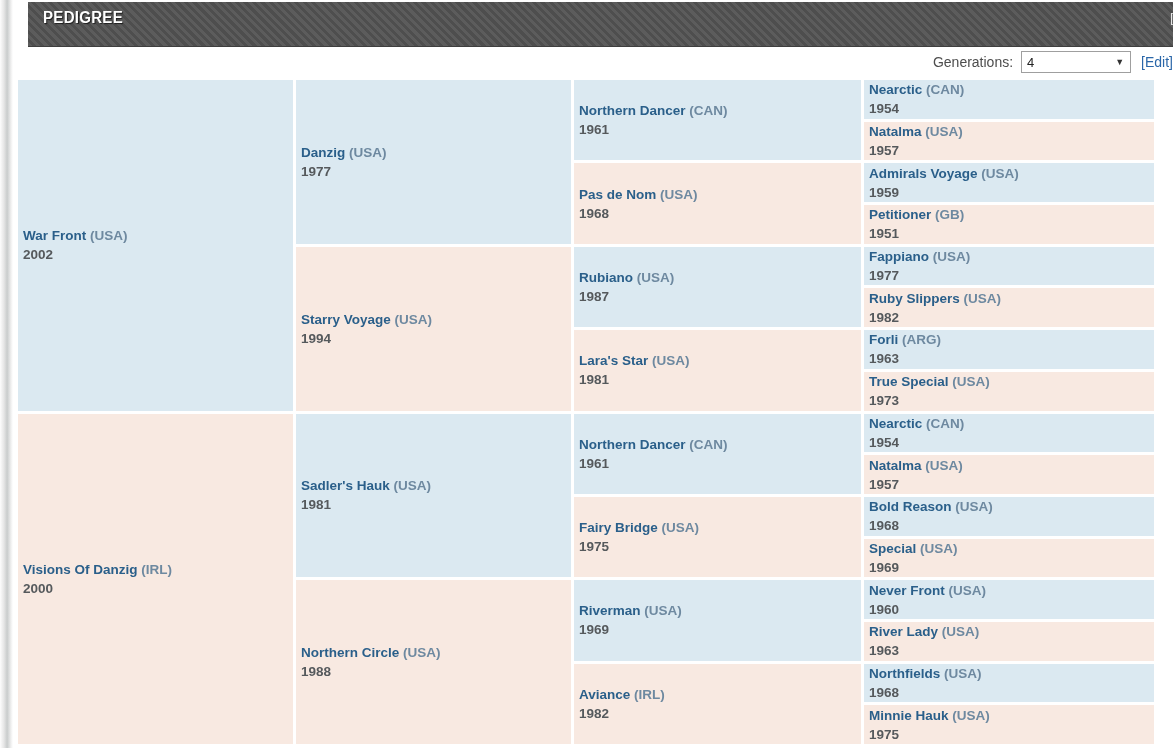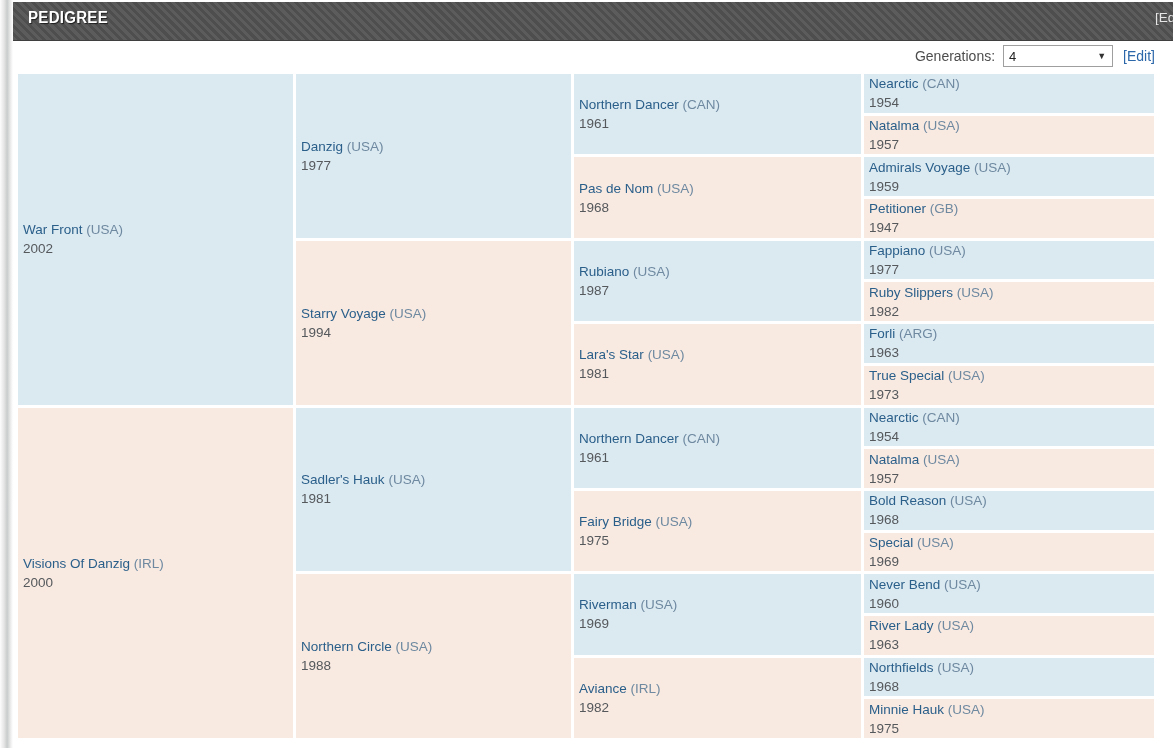--- a/index.html
+++ b/index.html
@@ -18,55 +18,56 @@
     width:1173px;height:748px;overflow:hidden;position:relative;
     background:#ffffff;
     font-family:"Liberation Sans","DejaVu Sans",sans-serif;
   }
   .page-edge{
     position:absolute;left:0;top:0;width:13px;height:748px;
     background:linear-gradient(to right,#fdfdfd 0%,#e6e6e6 30%,#c9cccc 55%,#f0f0f0 85%,#ffffff 100%);
   }
   .content{position:absolute;left:13px;top:0;width:1160px;height:748px;}
   .section-header{
-    position:relative;margin-top:2px;height:39px;line-height:31px;
+    position:relative;margin-top:2px;height:45px;line-height:31px;
     overflow:hidden;padding-left:15px;
     background:repeating-linear-gradient(45deg,#5c5c5c 0px,#5c5c5c 3px,#4e4e4e 3px,#4e4e4e 6px),var(--header-bar);
     border-bottom:1px solid #3f3f3f;
+    margin-left:15px;
   }
   .section-title{
     color:#ffffff;font-weight:bold;font-size:16px;letter-spacing:.3px;
     text-shadow:1px 1px 1px rgba(0,0,0,.65);
     display:inline-block;transform:scaleX(.94);transform-origin:left center;
   }
   .corner-edit{
     position:absolute;left:1142px;top:0;color:#e6e6e6;font-size:13.5px;
     text-decoration:none;white-space:nowrap;cursor:pointer;
   }
   .controls-row{
     height:30px;display:flex;align-items:center;justify-content:flex-end;
-    padding-right:18px;background:#ffffff;
+    background:#ffffff;
   }
   .gen-label{color:var(--label-text);font-size:14px;margin-right:8px;}
   .selwrap{position:relative;display:inline-block;width:110px;height:22px;}
   .gensel{
     -webkit-appearance:none;appearance:none;width:110px;height:22px;
     border:1px solid #9f9f9f;border-radius:0;background:#ffffff;color:#222;
     font-size:13px;font-family:inherit;padding:0 18px 0 5px;cursor:pointer;
   }
   .selarrow{
     position:absolute;right:7px;top:50%;transform:translateY(-52%);
     font-size:9px;color:#333;pointer-events:none;
   }
   .edit-link{color:var(--edit-link);font-size:14px;text-decoration:none;margin-left:10px;cursor:pointer;}
   table.ped{
     border-collapse:separate;border-spacing:3px;table-layout:fixed;
     width:1142px;height:670px;margin-left:2px;
   }
-  td.c{vertical-align:middle;padding:0 4px 0 5px;overflow:hidden;}
+  td.c{vertical-align:middle;padding:0 4px 0 5px;overflow:hidden;font-weight:bold;}
   td.s{background:var(--sire-cell);}
   td.d{background:var(--dam-cell);}
   .nm,.hy{font-size:13.5px;line-height:19px;white-space:nowrap;}
   .hn{color:var(--name-link);text-decoration:none;cursor:pointer;}
   .hc{color:var(--country-text);}
   .hy{color:var(--year-text);}
 </style>
 </head>
 <body>
 
@@ -128,21 +129,21 @@
         <div class="hy">1968</div>
       </td>
       <td class="c s">
         <div class="nm"><a class="hn">Admirals Voyage</a> <span class="hc">(USA)</span></div>
         <div class="hy">1959</div>
       </td>
     </tr>
     <tr>
       <td class="c d">
         <div class="nm"><a class="hn">Petitioner</a> <span class="hc">(GB)</span></div>
-        <div class="hy">1947</div>
+        <div class="hy">1951</div>
       </td>
     </tr>
     <tr>
       <td class="c d" rowspan="4">
         <div class="nm"><a class="hn">Starry Voyage</a> <span class="hc">(USA)</span></div>
         <div class="hy">1994</div>
       </td>
       <td class="c s" rowspan="2">
         <div class="nm"><a class="hn">Rubiano</a> <span class="hc">(USA)</span></div>
         <div class="hy">1987</div>
@@ -217,21 +218,21 @@
     <tr>
       <td class="c d" rowspan="4">
         <div class="nm"><a class="hn">Northern Circle</a> <span class="hc">(USA)</span></div>
         <div class="hy">1988</div>
       </td>
       <td class="c s" rowspan="2">
         <div class="nm"><a class="hn">Riverman</a> <span class="hc">(USA)</span></div>
         <div class="hy">1969</div>
       </td>
       <td class="c s">
-        <div class="nm"><a class="hn">Never Bend</a> <span class="hc">(USA)</span></div>
+        <div class="nm"><a class="hn">Never Front</a> <span class="hc">(USA)</span></div>
         <div class="hy">1960</div>
       </td>
     </tr>
     <tr>
       <td class="c d">
         <div class="nm"><a class="hn">River Lady</a> <span class="hc">(USA)</span></div>
         <div class="hy">1963</div>
       </td>
     </tr>
     <tr>

